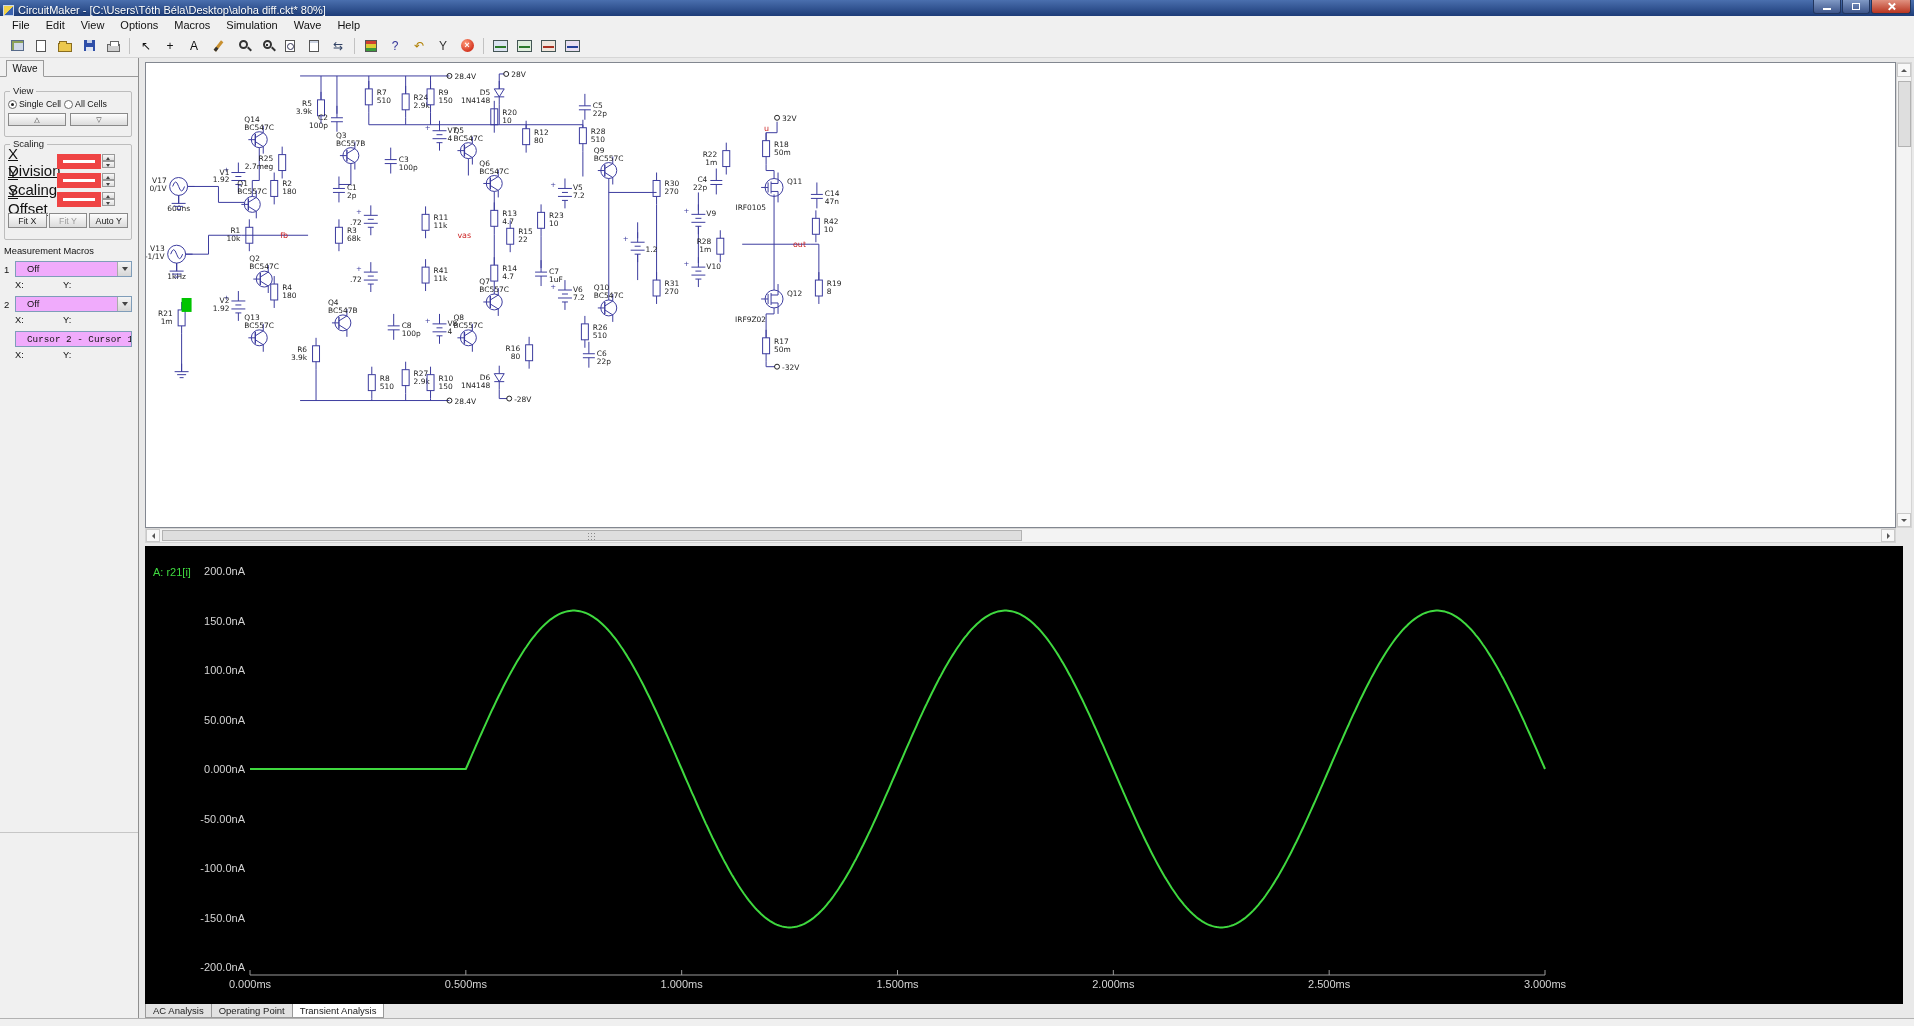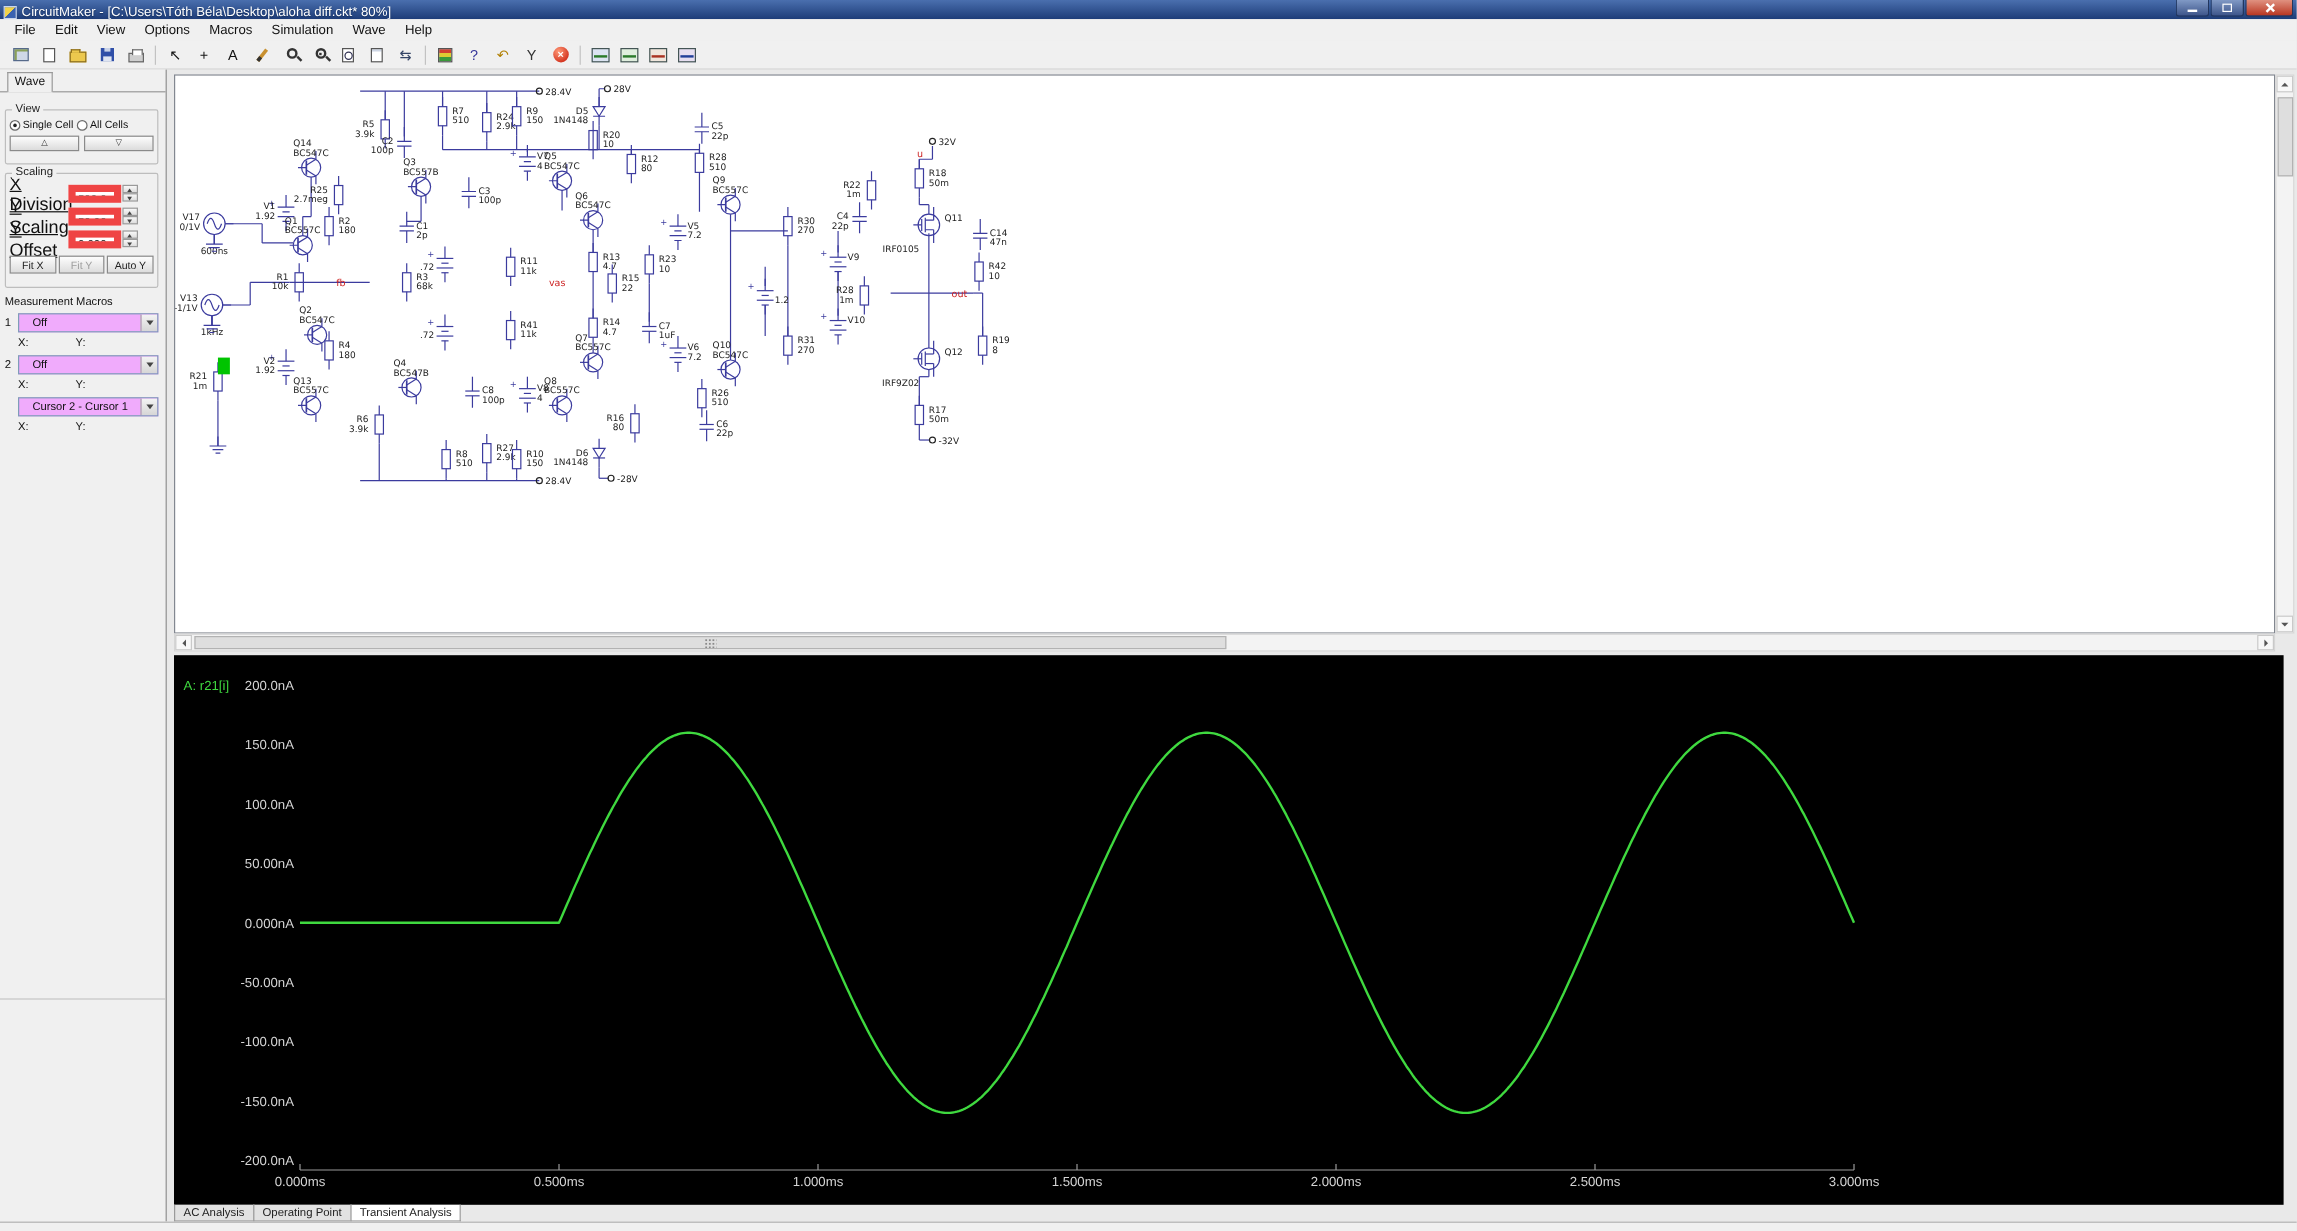--- a/index.html
+++ b/index.html
@@ -89,21 +89,21 @@
   #cursors{position:absolute;left:4px;top:188px;width:128px;}
   .ctitle{font-size:9.3px;margin-bottom:5px;}
   .crow{display:flex;align-items:center;margin-bottom:2px;}
   .cidx{width:11px;font-size:9.5px;}
   .csel{flex:1;display:flex;align-items:center;justify-content:space-between;height:16px;background:#f0abfc;
     border:1px solid #7f9db9;font-size:9.3px;padding-left:11px;overflow:hidden;white-space:nowrap;}
   .ddbtn{width:14px;height:14px;flex:none;background:linear-gradient(#f4f4f4,#d6d6d6);border-left:1px solid #aaa;position:relative;}
   .ddbtn::after{content:'';position:absolute;left:4px;top:5px;border-left:3px solid transparent;border-right:3px solid transparent;border-top:4px solid #444;}
   .xyrow{display:flex;font-size:9.3px;margin:3px 0 6px 11px;}
   .xyrow .xy{width:48px;}
-  .diffrow{margin-top:4px;margin-left:11px;}
+  .diffrow{margin-top:4px;margin-left:11px;font-family:Liberation Mono, monospace;}
   .pdivider{position:absolute;left:0;top:774px;width:100%;border-top:1px solid #c6c6c6;}
 
   
   .viewport{position:absolute;left:145px;top:62px;width:1751px;height:466px;background:#fff;border:1px solid #828790;}
   #schematic-svg{width:100%;height:100%;display:block;}
   #schematic-svg text{font-family:"DejaVu Sans",sans-serif;}
 
   
   .vscroll{position:absolute;left:1896px;top:62px;width:16px;height:466px;background:#f3f3f3;border:1px solid #d5d5d5;}
   .hscroll{position:absolute;left:145px;top:528px;width:1751px;height:15px;background:#f3f3f3;border:1px solid #d5d5d5;}

